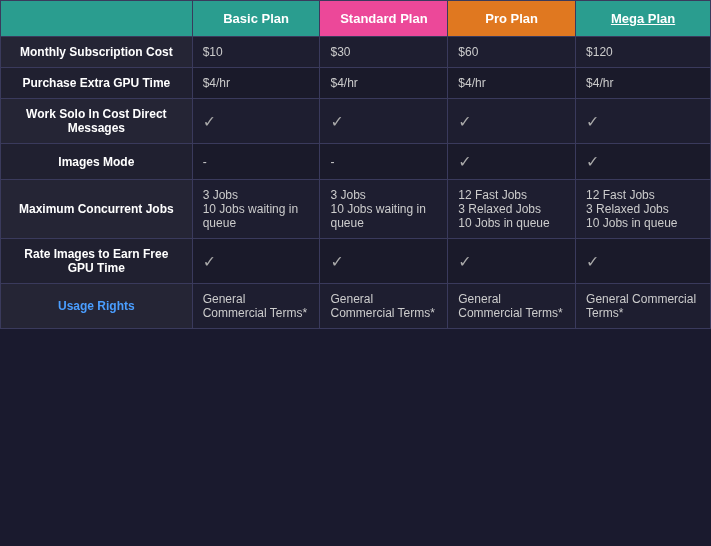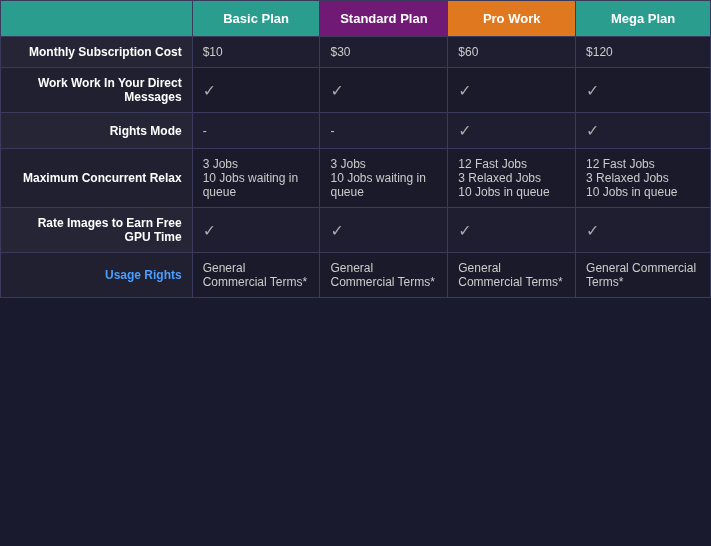--- a/index.html
+++ b/index.html
@@ -25,38 +25,38 @@
       font-size: 13px;
       color: #fff;
     }
     thead tr th:first-child {
       background: #2a9d8f;
     }
     thead tr th.basic {
       background: #2a9d8f;
     }
     thead tr th.standard {
-      background: #701a75;
+      background: #ec4899;
       margin-left: 21px;
     }
     thead tr th.pro {
       background: #e07820;
     }
     thead tr th.mega {
       background: #2a9d8f;
     }
     tbody tr td {
       border: 1px solid #3a3a5c;
       padding: 8px 10px;
       vertical-align: middle;
       color: #ccc;
       background: #1e1e30;
     }
     tbody tr td:first-child {
-      text-align: right;
+      text-align: center;
       font-weight: bold;
       color: #fff;
       background: #252535;
     }
     tbody tr:nth-child(even) td {
       background: #1a1a2a;
     }
     tbody tr:nth-child(even) td:first-child {
       background: #202030;
     }
@@ -80,48 +80,55 @@
 </head>
 <body>
 
 <div class="table-container">
   <table>
     <thead>
       <tr class="header-row">
         <th style="width:27%; background:#2a9d8f; border:1px solid #3a3a5c;"></th>
         <th class="basic" style="width:18%; border:1px solid #3a3a5c;">Basic Plan</th>
         <th class="standard" style="width:18%; border:1px solid #3a3a5c;">Standard Plan</th>
-        <th class="pro" style="width:18%; border:1px solid #3a3a5c;">Pro Work</th>
-        <th class="mega" style="width:19%; border:1px solid #3a3a5c;">Mega Plan</th>
+        <th class="pro" style="width:18%; border:1px solid #3a3a5c;">Pro Plan</th>
+        <th class="mega" style="width:19%; border:1px solid #3a3a5c;text-decoration:underline;">Mega Plan</th>
       </tr>
     </thead>
     <tbody id="table-body">
     <tr>
           <td>Monthly Subscription Cost</td>
           <td>$10</td>
           <td>$30</td>
           <td>$60</td>
           <td>$120</td>
         </tr>
         <tr>
-          <td>Work Work In Your Direct Messages</td>
+          <td>Purchase Extra GPU Time</td>
+          <td>$4/hr</td>
+          <td>$4/hr</td>
+          <td>$4/hr</td>
+          <td>$4/hr</td>
+        </tr>
+        <tr>
+          <td>Work Solo In Cost Direct Messages</td>
           <td><span class="checkmark">✓</span></td>
           <td><span class="checkmark">✓</span></td>
           <td><span class="checkmark">✓</span></td>
           <td><span class="checkmark">✓</span></td>
         </tr>
         <tr>
-          <td>Rights Mode</td>
+          <td>Images Mode</td>
           <td>-</td>
           <td>-</td>
           <td><span class="checkmark">✓</span></td>
           <td><span class="checkmark">✓</span></td>
         </tr>
         <tr>
-          <td>Maximum Concurrent Relax</td>
+          <td>Maximum Concurrent Jobs</td>
           <td>3 Jobs<br>10 Jobs waiting in queue</td>
           <td>3 Jobs<br>10 Jobs waiting in queue</td>
           <td>12 Fast Jobs<br>3 Relaxed Jobs<br>10 Jobs in queue</td>
           <td>12 Fast Jobs<br>3 Relaxed Jobs<br>10 Jobs in queue</td>
         </tr>
         <tr>
           <td>Rate Images to Earn Free GPU Time</td>
           <td><span class="checkmark">✓</span></td>
           <td><span class="checkmark">✓</span></td>
           <td><span class="checkmark">✓</span></td>

